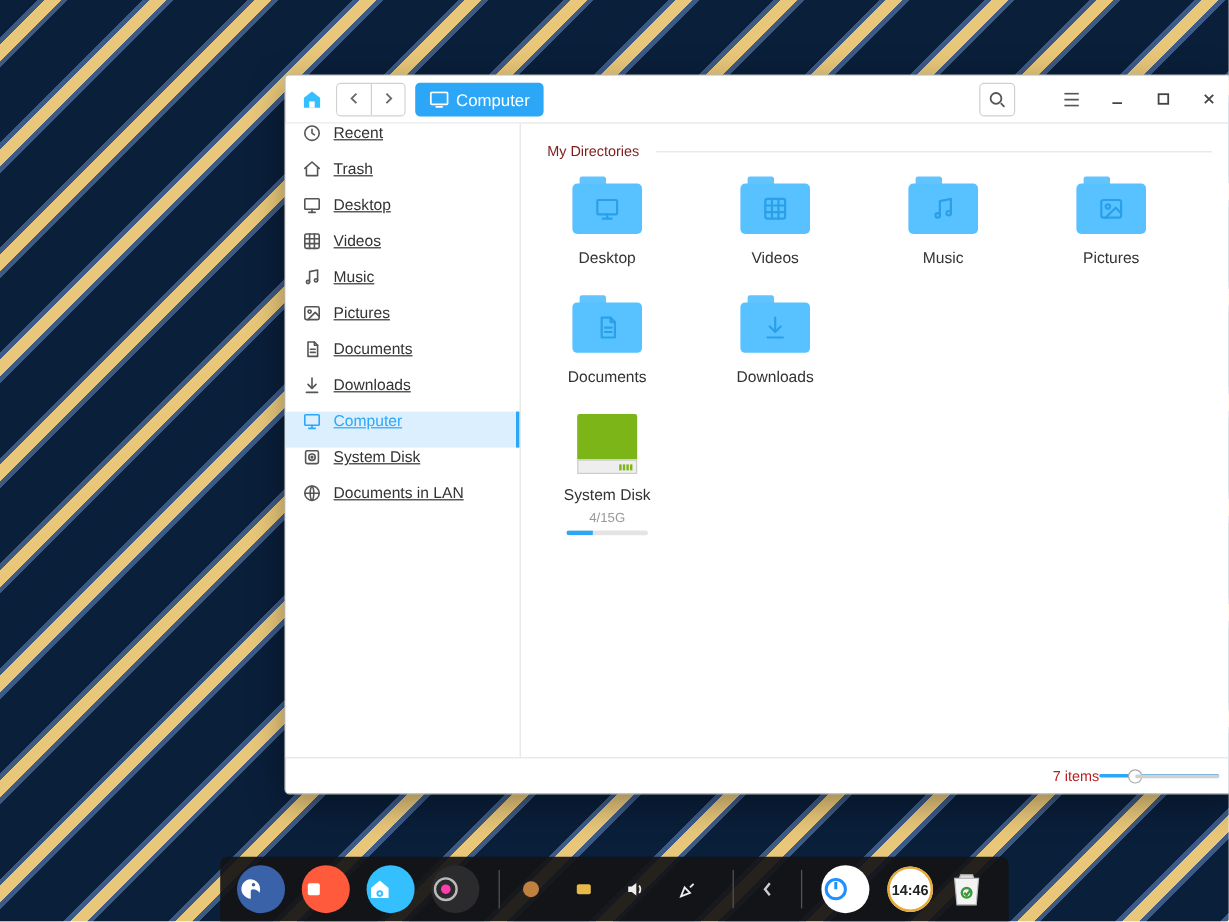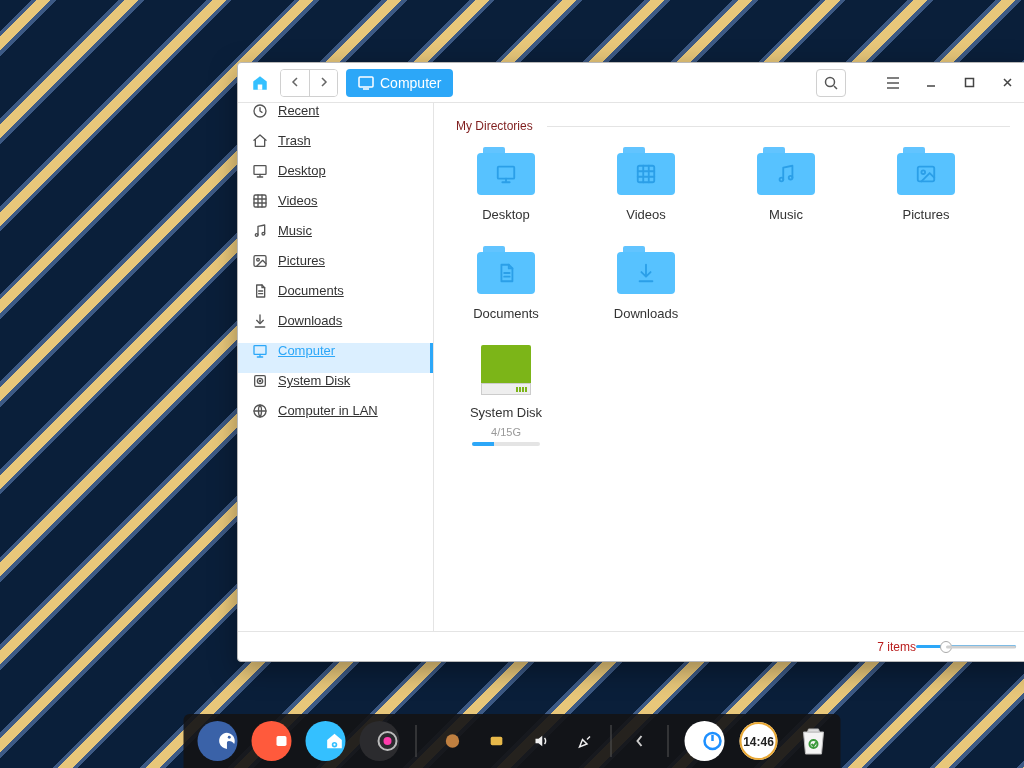--- a/index.html
+++ b/index.html
@@ -123,21 +123,21 @@
   .zoom-thumb { position:absolute; left:30%; top:50%; width:12px; height:12px; background:#fff; border:1px solid #aaa; border-radius:50%; transform:translate(-50%,-50%); }
 
   
   .dock {
     position:absolute; left:50%; bottom:0; transform:translateX(-50%);
     height:54px; padding:6px 14px;
     background:rgba(20,20,22,.92);
     border-radius:6px 6px 0 0;
     display:flex; align-items:center; gap:14px;
   }
-  .dock-item { width:40px; height:40px; border-radius:50%; display:flex; align-items:center; justify-content:flex-end; cursor:pointer; position:relative; }
+  .dock-item { width:40px; height:40px; border-radius:50%; display:flex; align-items:center; justify-content:flex-start; cursor:pointer; position:relative; }
   .dock-sep { width:1px; height:32px; background:#555; margin:0 2px; }
   .dock-collapse { width:24px; height:40px; display:flex; align-items:center; justify-content:center; color:#ccc; cursor:pointer; }
 </style>
 </head>
 <body>
 
 <div class="desktop">
 
   <div class="window">
 
@@ -268,21 +268,21 @@
                 <circle cx="12" cy="12" r="4"></circle>
                 <circle cx="12" cy="12" r="1"></circle>
               </svg></span>
     <span>System Disk</span>
           </div>
           <div class="sidebar-item">
             <span><svg width="16" height="16" viewBox="0 0 24 24" fill="none" stroke="currentColor" stroke-width="2" stroke-linecap="round" stroke-linejoin="round">
                 <circle cx="12" cy="12" r="9"></circle>
                 <path d="M3 12h18M12 3c3 3 3 15 0 18M12 3c-3 3-3 15 0 18"></path>
               </svg></span>
-    <span>Computer in LAN</span>
+    <span>Documents in LAN</span>
           </div>
         </div>
 
       <div class="content">
         <div class="section-head">
           <span>My Directories</span>
           <div class="rule"></div>
         </div>
         <div class="grid" id="mydirs-grid">
             <div class="tile">

